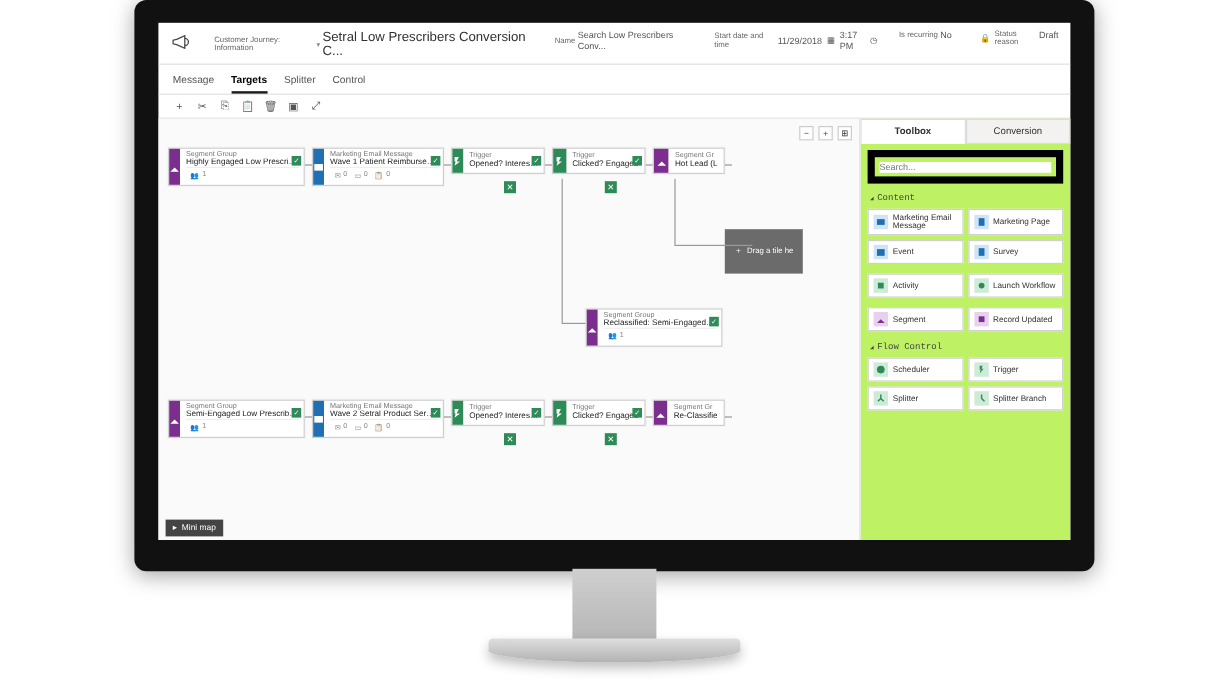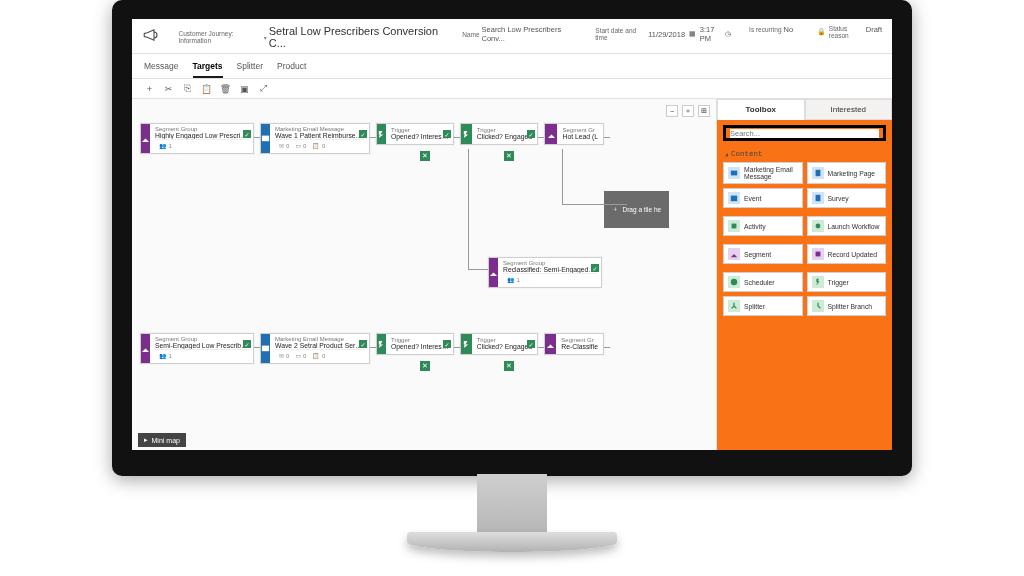--- a/index.html
+++ b/index.html
@@ -56,25 +56,25 @@
   .check { position:absolute; right:2px; top:6px; width:8px; height:8px; background:#2e8b57; display:flex; align-items:center; justify-content:center;}
   .check::after{content:"✓"; color:#fff; font-size:6px;}
   .xnode{ position:absolute; width:10px; height:10px; background:#2e8b57; color:#fff; font-size:7px; display:flex; align-items:center; justify-content:center; z-index:3;}
   .xnode::after{content:"✕";}
   .drag { position:absolute; background:#6b6b6b; color:#fff; font-size:6.5px; padding:14px 8px; display:flex; align-items:center; gap:4px;}
   .connector{ position:absolute; background:#999; z-index:1;}
 
   .minimap { position:absolute; bottom:4px; left:6px; background:#444; color:#fff; font-size:7px; padding:3px 6px; display:flex; gap:4px; align-items:center;}
 
   
-  .right { width:175px; display:flex; flex-direction:column; background:#f97316;}
+  .right { width:175px; display:flex; flex-direction:column; background:#bef264;}
   .r-tabs{ display:flex;}
   .r-tab{ flex:1; text-align:center; padding:5px 0; font-size:8px; background:#f3f2f1; border:1px solid #ddd; cursor:pointer;}
   .r-tab.active{ background:#fff; border-bottom:none; font-weight:600;}
-  .search{ margin:5px 6px; border:3px solid #000000; height:16px; display:flex; align-items:center; padding:0 4px;}
+  .search{ margin:5px 6px; border:6px solid #000000; height:28px; display:flex; align-items:center; padding:0 4px;}
   .search input{ border:none; outline:none; font-size:7.5px; flex:1;}
   .section-h{ font-size:7.5px; padding:4px 8px 2px 8px; color:#444; display:flex; align-items:center; gap:3px;font-family:Liberation Mono, monospace;}
   .section-h::before{content:"◢"; font-size:5px; transform:rotate(0);}
   .tool-grid{ display:grid; grid-template-columns:1fr 1fr; gap:4px; padding:2px 6px 6px 6px;}
   .tool-item{ border:1px solid #d0d0d0; background:#fff; display:flex; align-items:center; gap:4px; padding:3px 4px; font-size:6.8px; cursor:grab;}
   .ti-icon{ width:12px; height:12px; display:flex; align-items:center; justify-content:center; flex-shrink:0;}
   .ti-icon.blue{ background:#cfe4f7;}
   .ti-icon.green{ background:#cdebd7;}
   .ti-icon.purple{ background:#e6d2ee;}
   .ti-icon svg{ width:8px; height:8px;}
@@ -122,21 +122,21 @@
             <span>Status reason</span>
           </div>
         <div class="hd-value" style="text-align:left">Draft</div>
       </div>
     </div>
 
     <div class="tabs">
       <div class="tab">Message</div>
       <div class="tab active">Targets</div>
       <div class="tab">Splitter</div>
-      <div class="tab">Product</div>
+      <div class="tab">Control</div>
     </div>
 
     <div class="toolbar">
       <div class="tool">+</div>
       <div class="tool">✂</div>
       <div class="tool">⎘</div>
       <div class="tool">📋</div>
       <div class="tool">🗑</div>
       <div class="tool">▣</div>
       <div class="tool">⤢</div>
@@ -329,21 +329,21 @@
 
         <div class="minimap">
           <span>▸</span>
             <span>Mini map</span>
         </div>
       </div>
 
       <div class="right">
         <div class="r-tabs">
           <div class="r-tab active">Toolbox</div>
-          <div class="r-tab">Interested</div>
+          <div class="r-tab">Conversion</div>
         </div>
         <div class="search">
           <input placeholder="Search..." style="">
         </div>
 
         <div class="section-h">Content</div>
         <div class="tool-grid">
           <div class="tool-item">
               <div class="ti-icon blue">
                 <svg viewBox="0 0 10 10" fill="#1f6fb2">
@@ -409,20 +409,21 @@
           <div class="tool-item">
               <div class="ti-icon purple">
                 <svg viewBox="0 0 10 10" fill="#7b2e8e">
                   <rect x="2" y="2" width="6" height="6"></rect>
                 </svg>
               </div>
               <span>Record Updated</span>
             </div>
         </div>
 
+        <div class="section-h">Flow Control</div>
         <div class="tool-grid">
           <div class="tool-item">
               <div class="ti-icon green">
                 <svg viewBox="0 0 10 10" fill="#2e8b57">
                   <circle cx="5" cy="5" r="4"></circle>
                 </svg>
               </div>
               <span>Scheduler</span>
             </div>
           <div class="tool-item">

